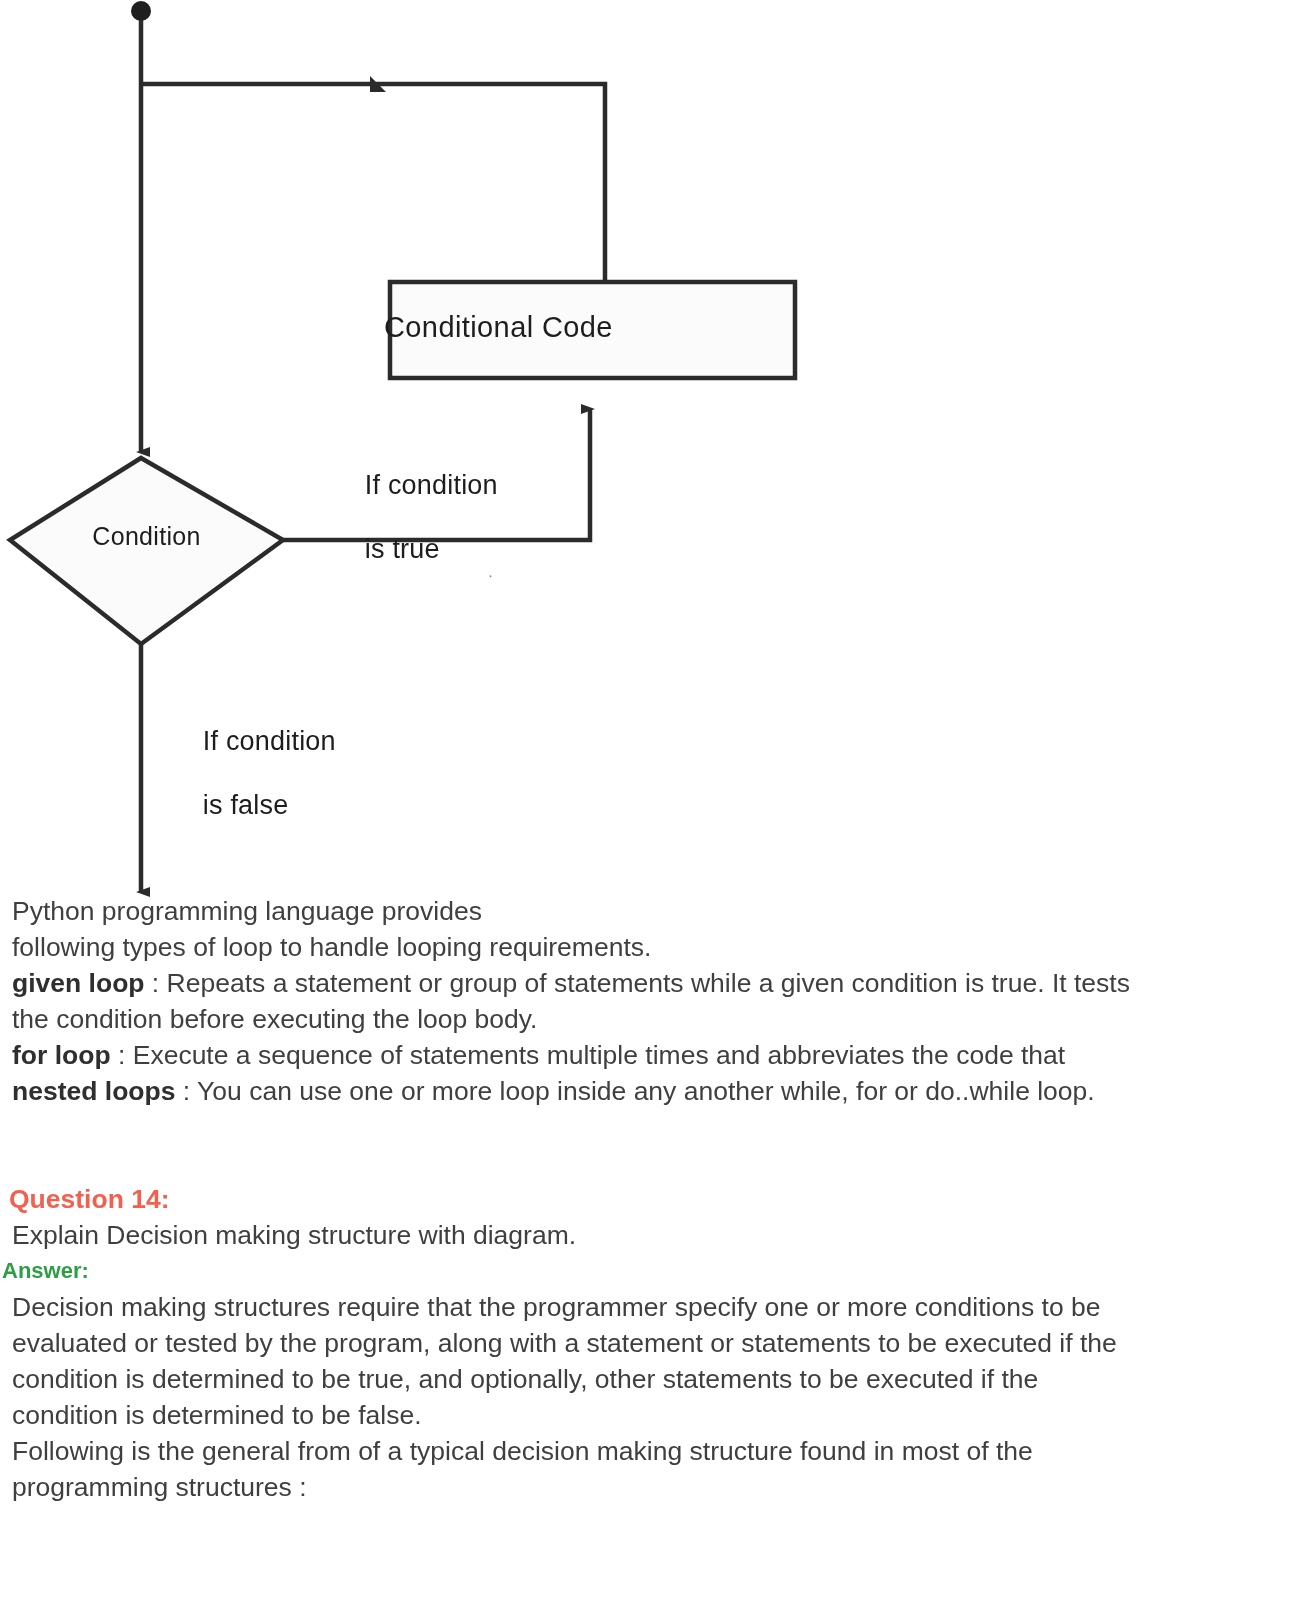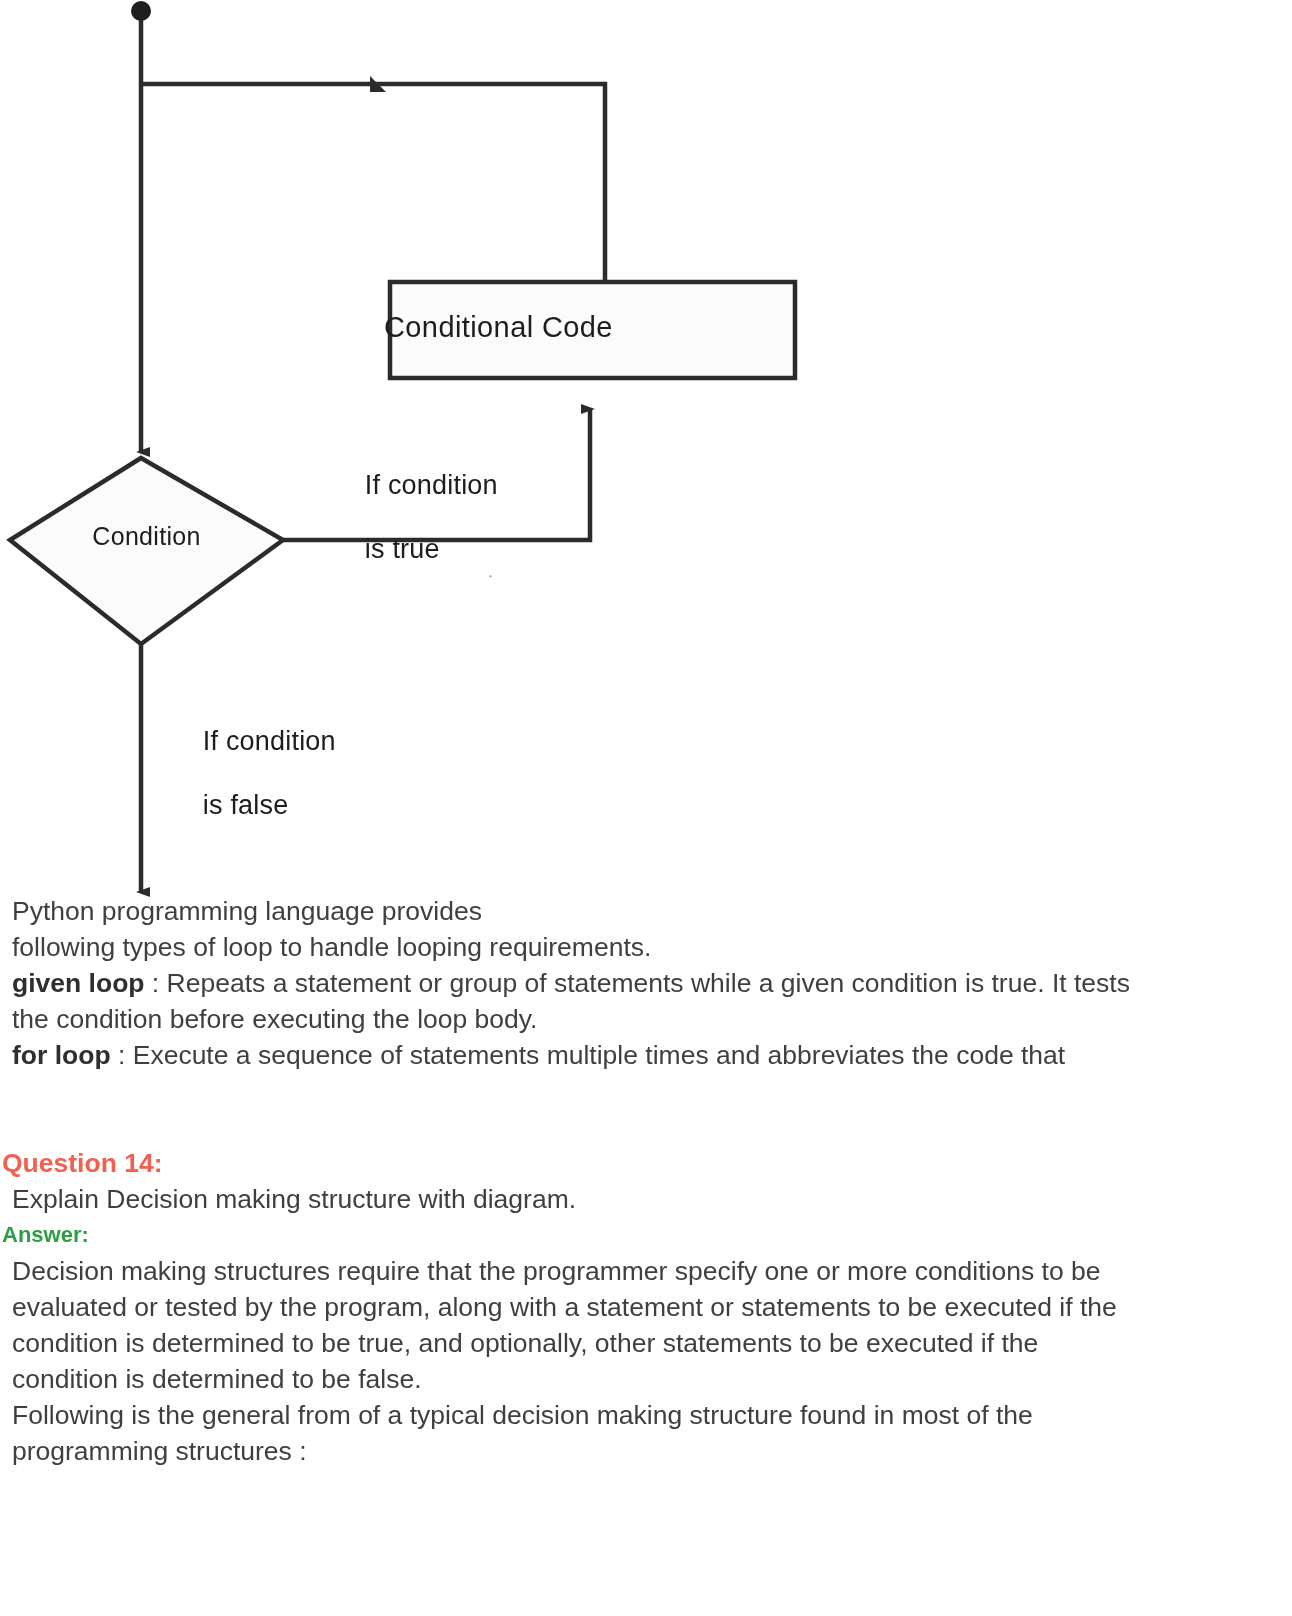--- a/index.html
+++ b/index.html
@@ -90,21 +90,21 @@
     color: #2f2f2f;
   }
   .spacer-line {
     height: 36px;
   }
   .heading-question {
     font-size: 26.5px;
     line-height: 36px;
     font-weight: bold;
     color: #f26050;
-    padding-left: 2px;
+    padding-left: 9px;
     white-space: pre;
   }
   .heading-answer {
     font-size: 22px;
     line-height: 36px;
     font-weight: bold;
     color: #2e9e46;
     padding-left: 2px;
     white-space: pre;
   }
@@ -160,20 +160,21 @@
   <div class="speck" style="left:487px; top:562px;">․</div>
 </div>
 
 <div id="body-text">
   <div id="loop-paragraph">
       <div class="text-line"><span>Python programming language provides</span></div>
       <div class="text-line"><span>following types of loop to handle looping requirements.</span></div>
       <div class="text-line"><b>given loop</b><span> : Repeats a statement or group of statements while a given condition is true. It tests</span></div>
       <div class="text-line"><span>the condition before executing the loop body.</span></div>
       <div class="text-line"><b>for loop</b><span> : Execute a sequence of statements multiple times and abbreviates the code that</span></div>
+      <div class="text-line"><b>nested loops</b><span> : You can use one or more loop inside any another while, for or do..while loop.</span></div>
     </div>
 
   <div class="spacer-line"></div>
   <div class="spacer-line"></div>
 
   <div class="heading-question" style="color: rgb(242, 96, 80);">Question 14:</div>
 
   <div class="text-line">Explain Decision making structure with diagram.</div>
 
   <div class="heading-answer" style="color: rgb(46, 158, 70);">Answer:</div>

